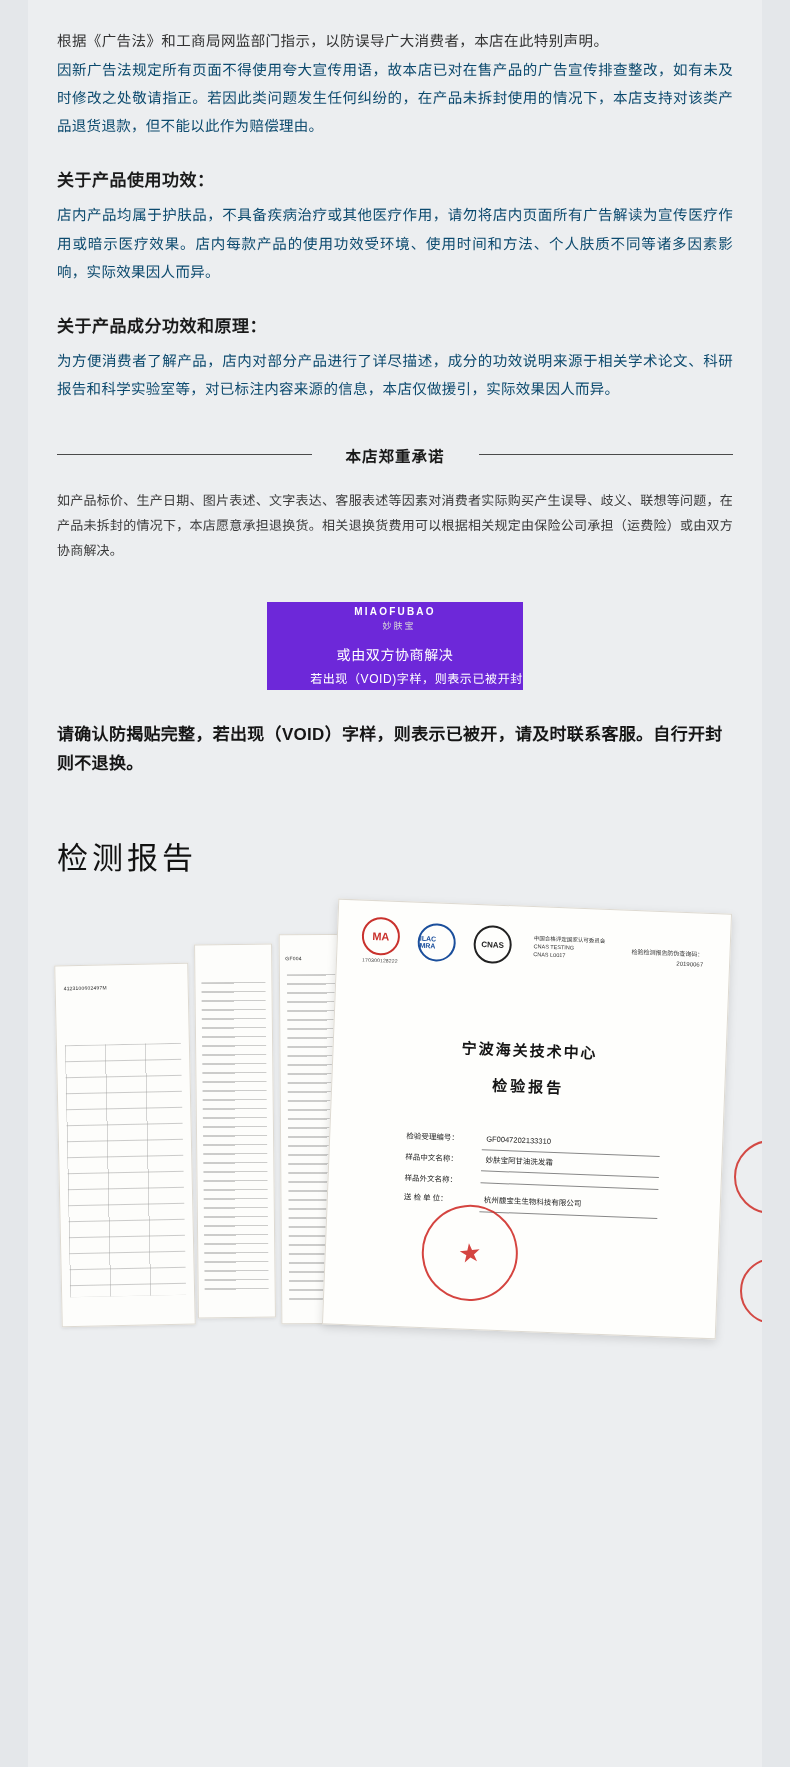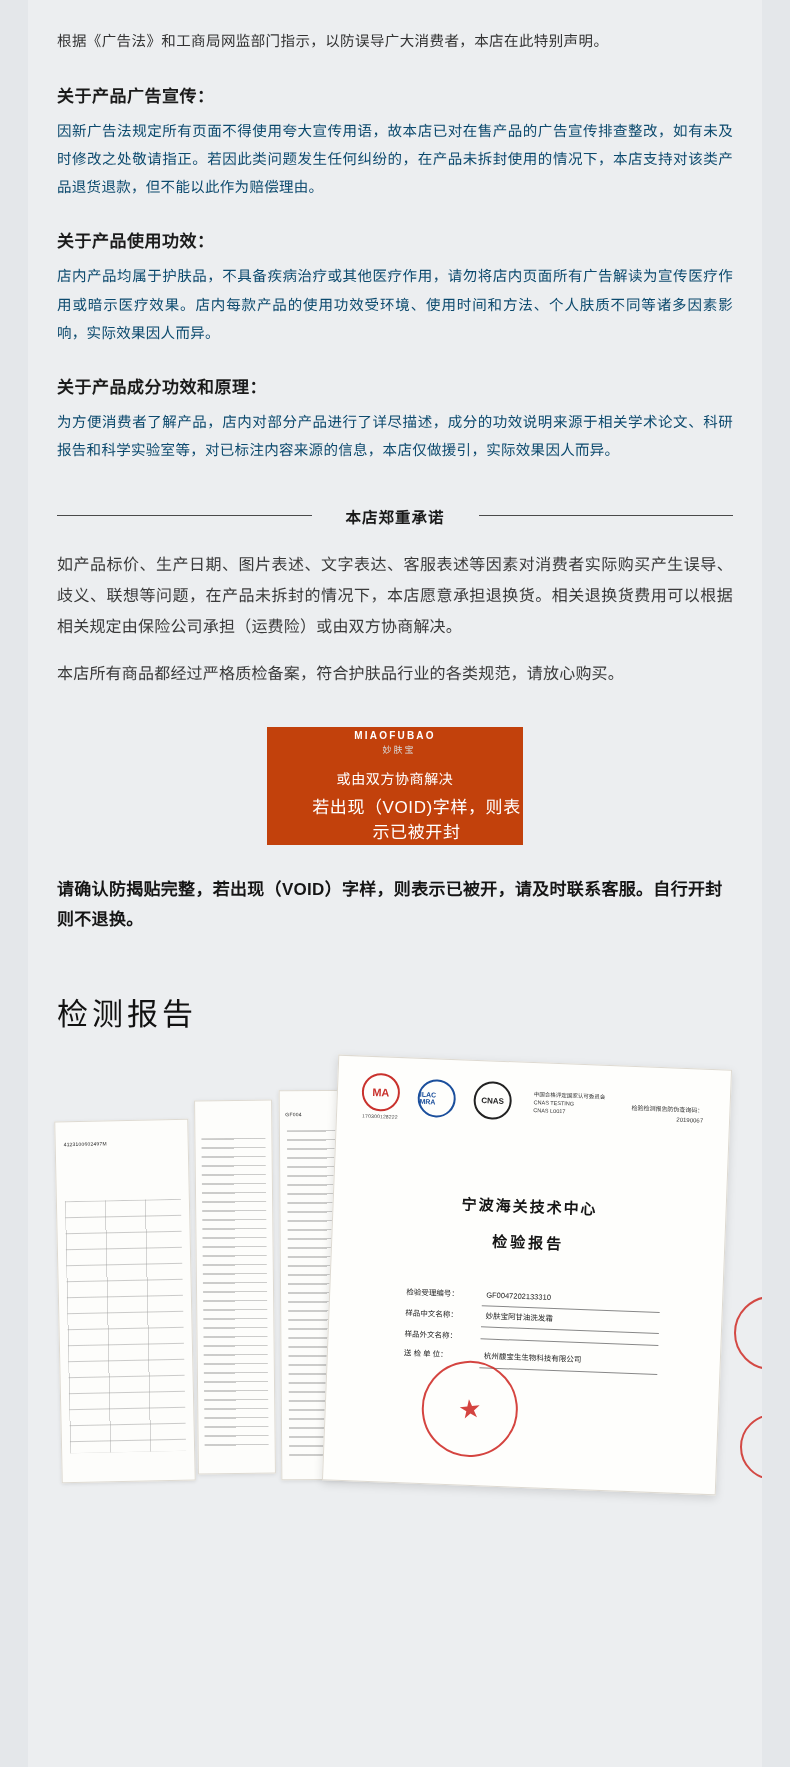--- a/index.html
+++ b/index.html
@@ -89,39 +89,39 @@
   }
   .divider .label {
     padding: 0 14px;
     font-size: 15.5px;
     font-weight: 700;
     color: #1a1a1a;
     letter-spacing: 1px;
     white-space: nowrap;
   }
   .promise p {
-    font-size: 16px;
+    font-size: 13px;
     color: #3a3a3a;
     line-height: 1.95;
     margin: 0 0 16px 0;
     text-align: justify;
     letter-spacing: 0.2px;
   }
   .promise p:last-child { margin-bottom: 0; }
 
   
   .seal-wrap {
     display: flex;
     justify-content: center;
     margin-top: 38px;
   }
   .seal {
     width: 256px;
-    height: 118px;
-    background: #c2410c;
+    height: 88px;
+    background: #6d28d9;
     color: #ffffff;
     display: flex;
     flex-direction: column;
     align-items: center;
     justify-content: center;
     text-align: center;
   }
   .seal .brand-en {
     font-size: 10px;
     letter-spacing: 2.2px;
@@ -134,21 +134,21 @@
     margin-bottom: 12px;
     color: #d8d8d8;
     margin-left: 8px;
   }
   .seal .line1 {
     font-size: 14px;
     letter-spacing: 0.6px;
     margin-bottom: 5px;
   }
   .seal .line2 {
-    font-size: 17px;
+    font-size: 12px;
     letter-spacing: 0.6px;
     margin-left: 43px;
   }
 
   .notice {
     font-size: 17px;
     color: #151515;
     font-weight: 700;
     line-height: 1.75;
     margin: 30px 0 0 0;
@@ -358,38 +358,36 @@
 </style>
 </head>
 <body>
 
 <div class="page">
   <div class="content">
 
 
     <p class="lead">根据《广告法》和工商局网监部门指示，以防误导广大消费者，本店在此特别声明。</p>
 
-    <h3 class="sec">关于产品广告宣传：</h3>
     <p class="para">因新广告法规定所有页面不得使用夸大宣传用语，故本店已对在售产品的广告宣传排查整改，如有未及时修改之处敬请指正。若因此类问题发生任何纠纷的，在产品未拆封使用的情况下，本店支持对该类产品退货退款，但不能以此作为赔偿理由。</p>
 
     <h3 class="sec">关于产品使用功效：</h3>
     <p class="para">店内产品均属于护肤品，不具备疾病治疗或其他医疗作用，请勿将店内页面所有广告解读为宣传医疗作用或暗示医疗效果。店内每款产品的使用功效受环境、使用时间和方法、个人肤质不同等诸多因素影响，实际效果因人而异。</p>
 
     <h3 class="sec">关于产品成分功效和原理：</h3>
     <p class="para">为方便消费者了解产品，店内对部分产品进行了详尽描述，成分的功效说明来源于相关学术论文、科研报告和科学实验室等，对已标注内容来源的信息，本店仅做援引，实际效果因人而异。</p>
 
     <div class="divider">
       <span class="rule"></span>
       <span class="label">本店郑重承诺</span>
       <span class="rule"></span>
     </div>
 
     <div class="promise">
       <p>如产品标价、生产日期、图片表述、文字表达、客服表述等因素对消费者实际购买产生误导、歧义、联想等问题，在产品未拆封的情况下，本店愿意承担退换货。相关退换货费用可以根据相关规定由保险公司承担（运费险）或由双方协商解决。</p>
-      <p>本店所有商品都经过严格质检备案，符合护肤品行业的各类规范，请放心购买。</p>
     </div>
 
     <div class="seal-wrap">
       <div class="seal">
         <div class="brand-en">MIAOFUBAO</div>
         <div class="brand-cn">妙肤宝</div>
         <div class="line1">或由双方协商解决</div>
         <div class="line2">若出现（VOID)字样，则表示已被开封</div>
       </div>
     </div>

